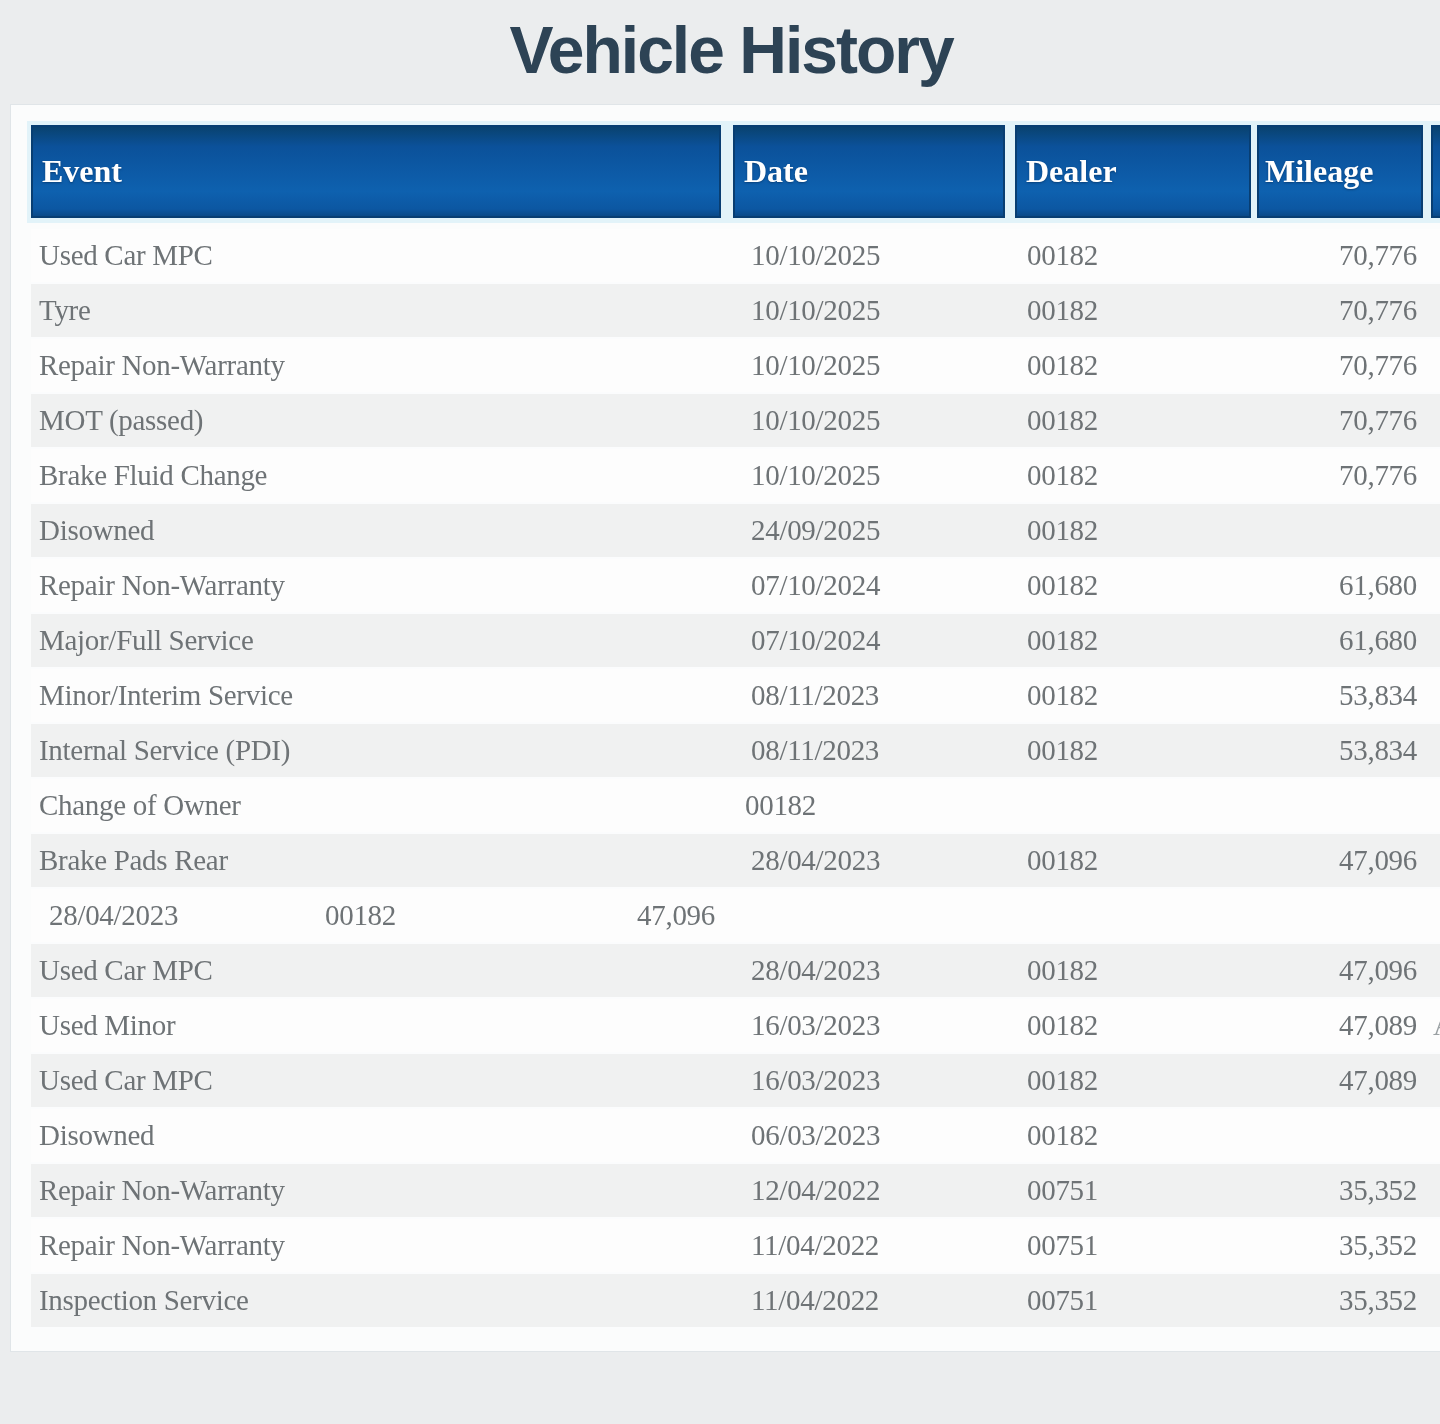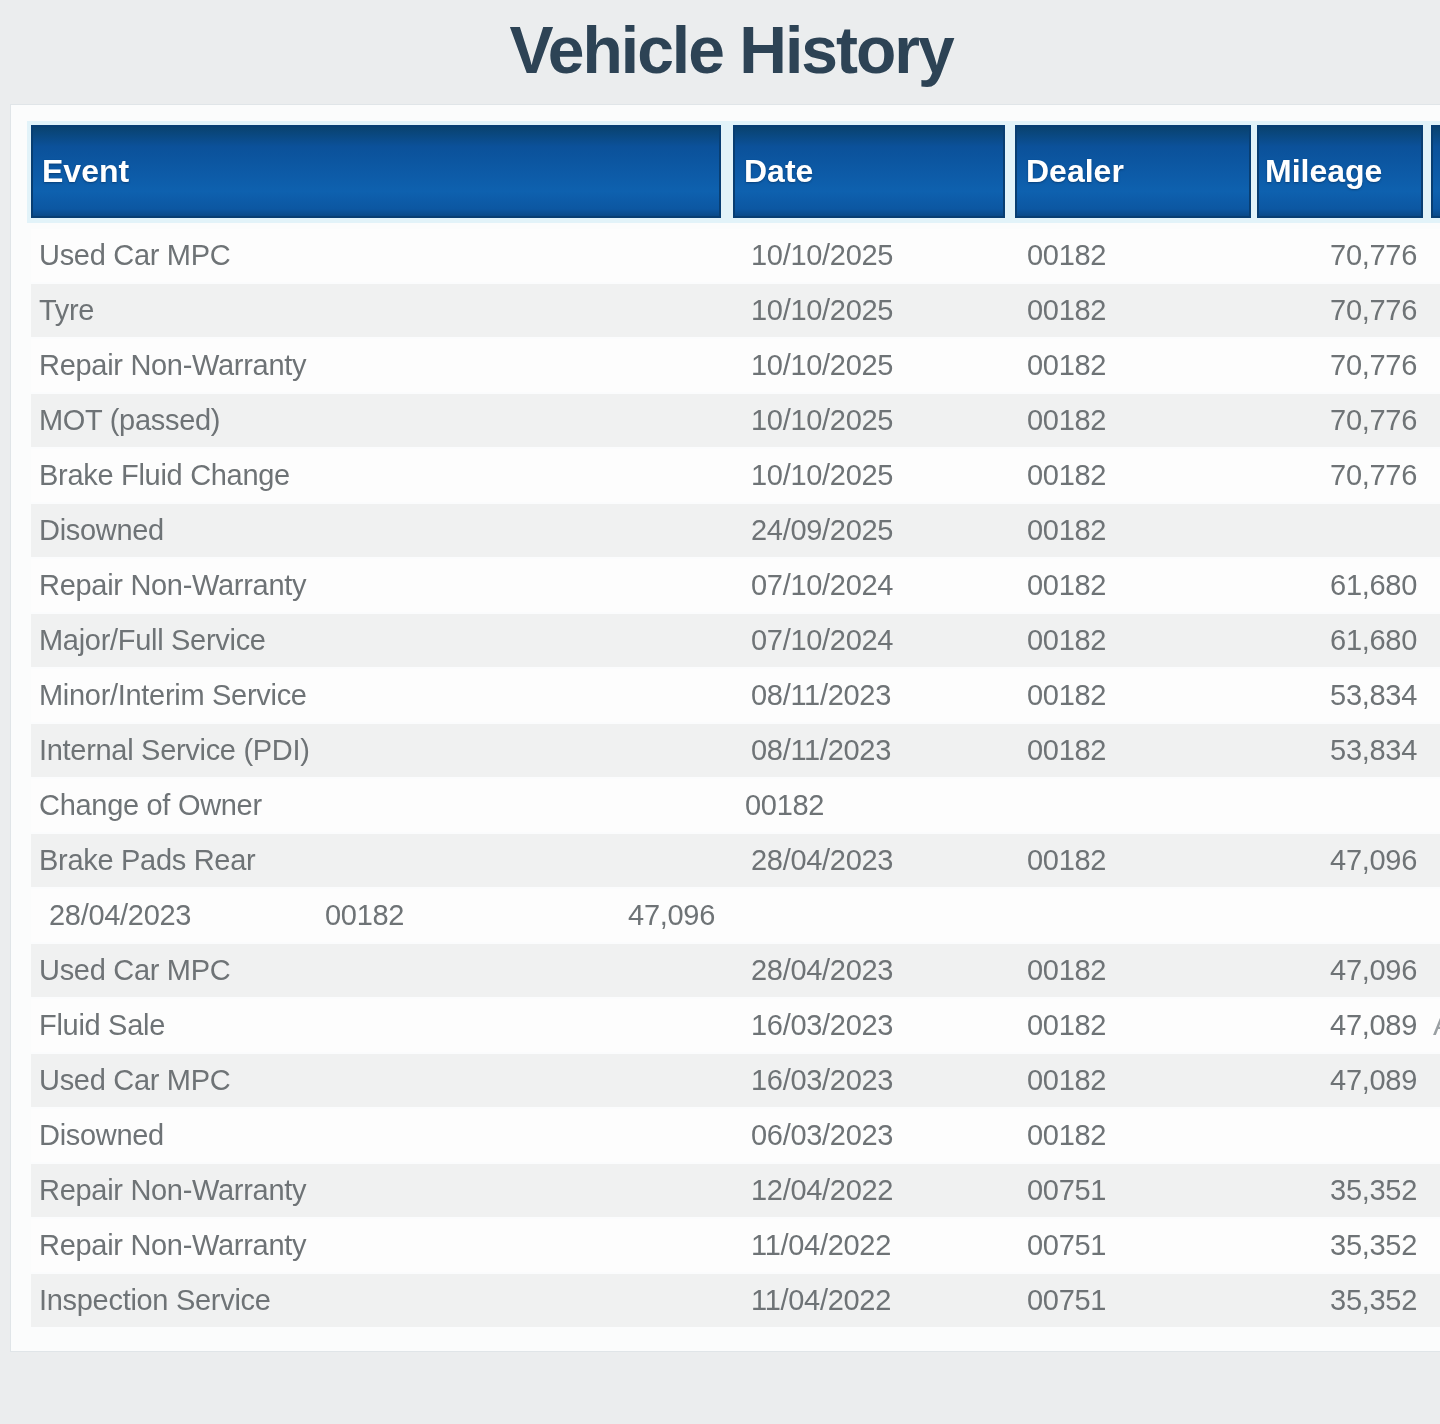--- a/index.html
+++ b/index.html
@@ -18,20 +18,21 @@
   }
   .panel {
     margin-left: 10px;
     width: 1430px;
     height: 1248px;
     background: #fbfcfc;
     border: 1px solid #e0e5e8;
     border-right: none;
     padding: 16px 4px 0 16px;
     overflow: hidden;
+    font-family: Liberation Serif, serif;
   }
   .header-row {
     display: flex;
     width: max-content;
     background: #e2f3f9;
     padding: 4px 4px 5px 4px;
     margin-bottom: 6px;
   }
   .hcell {
     height: 93px;
@@ -177,21 +178,21 @@
         <div class="cell col-extra"></div>
       </div>
       <div class="row">
         <div class="cell col-event">Used Car MPC</div>
         <div class="cell col-date">28/04/2023</div>
         <div class="cell col-dealer">00182</div>
         <div class="cell col-mileage">47,096</div>
         <div class="cell col-extra"></div>
       </div>
       <div class="row">
-        <div class="cell col-event">Fluid Sale</div>
+        <div class="cell col-event">Used Minor</div>
         <div class="cell col-date">16/03/2023</div>
         <div class="cell col-dealer">00182</div>
         <div class="cell col-mileage">47,089</div>
         <div class="cell col-extra">A</div>
       </div>
       <div class="row">
         <div class="cell col-event">Used Car MPC</div>
         <div class="cell col-date">16/03/2023</div>
         <div class="cell col-dealer">00182</div>
         <div class="cell col-mileage">47,089</div>

